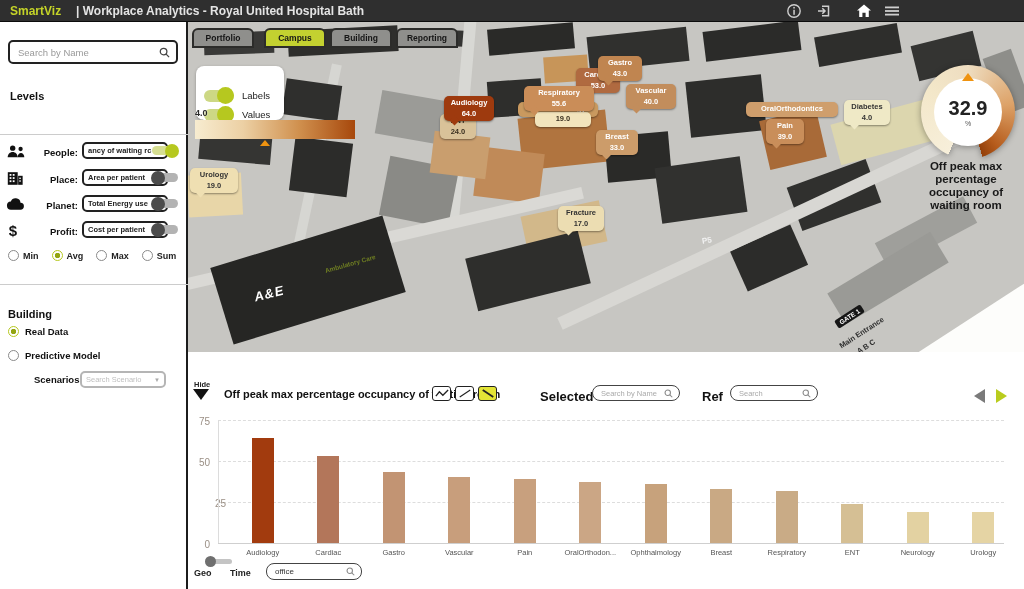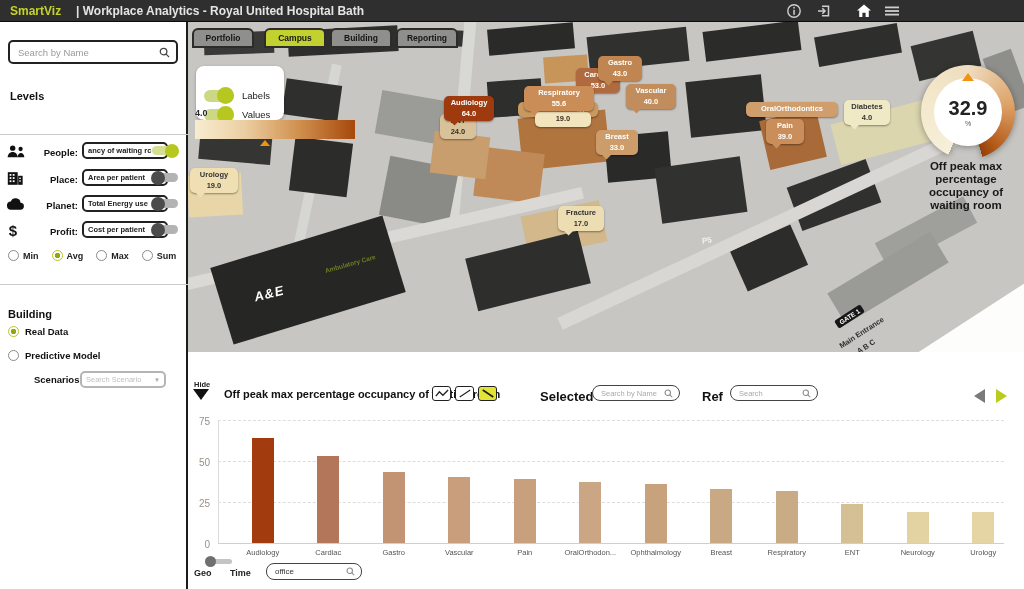--- a/index.html
+++ b/index.html
@@ -452,21 +452,21 @@
       </div>
       <div class="pg-arrow left" style="left:786px"></div>
       <div class="pg-arrow right" style="left:808px"></div>
 
       <div id="chart-area">
           <div class="gridline" style="left: 30px; top: 40px; width: 786px;"></div>
           <div class="ytick" style="left: 4px; top: 36px;">75</div>
           <div class="gridline" style="left: 30px; top: 81px; width: 786px;"></div>
           <div class="ytick" style="left: 4px; top: 77px;">50</div>
           <div class="gridline" style="left: 30px; top: 122px; width: 786px;"></div>
-          <div class="ytick" style="left: 4px; top: 118px;">25</div>
+          <div class="ytick" style="left: 20px; top: 118px;">25</div>
           <div class="gridline solid" style="left: 30px; top: 163px; width: 786px;"></div>
           <div class="ytick" style="left: 4px; top: 159px;">0</div>
           <div class="yaxis-line" style="left: 30px; top: 40px; height: 123px;"></div>
           <div class="bar" style="left: 63.75px; top: 58.04px; width: 22px; height: 104.96px; background: rgb(162, 59, 14);"></div>
           <div class="cat-label" style="left: 42px; top: 168px; width: 65.5px;">Audiology</div>
           <div class="bar" style="left: 129.25px; top: 76.08px; width: 22px; height: 86.92px; background: rgb(179, 118, 90);"></div>
           <div class="cat-label" style="left: 107.5px; top: 168px; width: 65.5px;">Cardiac</div>
           <div class="bar" style="left: 194.75px; top: 92.48px; width: 22px; height: 70.52px; background: rgb(194, 148, 115);"></div>
           <div class="cat-label" style="left: 173px; top: 168px; width: 65.5px;">Gastro</div>
           <div class="bar" style="left: 260.25px; top: 97.4px; width: 22px; height: 65.6px; background: rgb(200, 158, 124);"></div>

